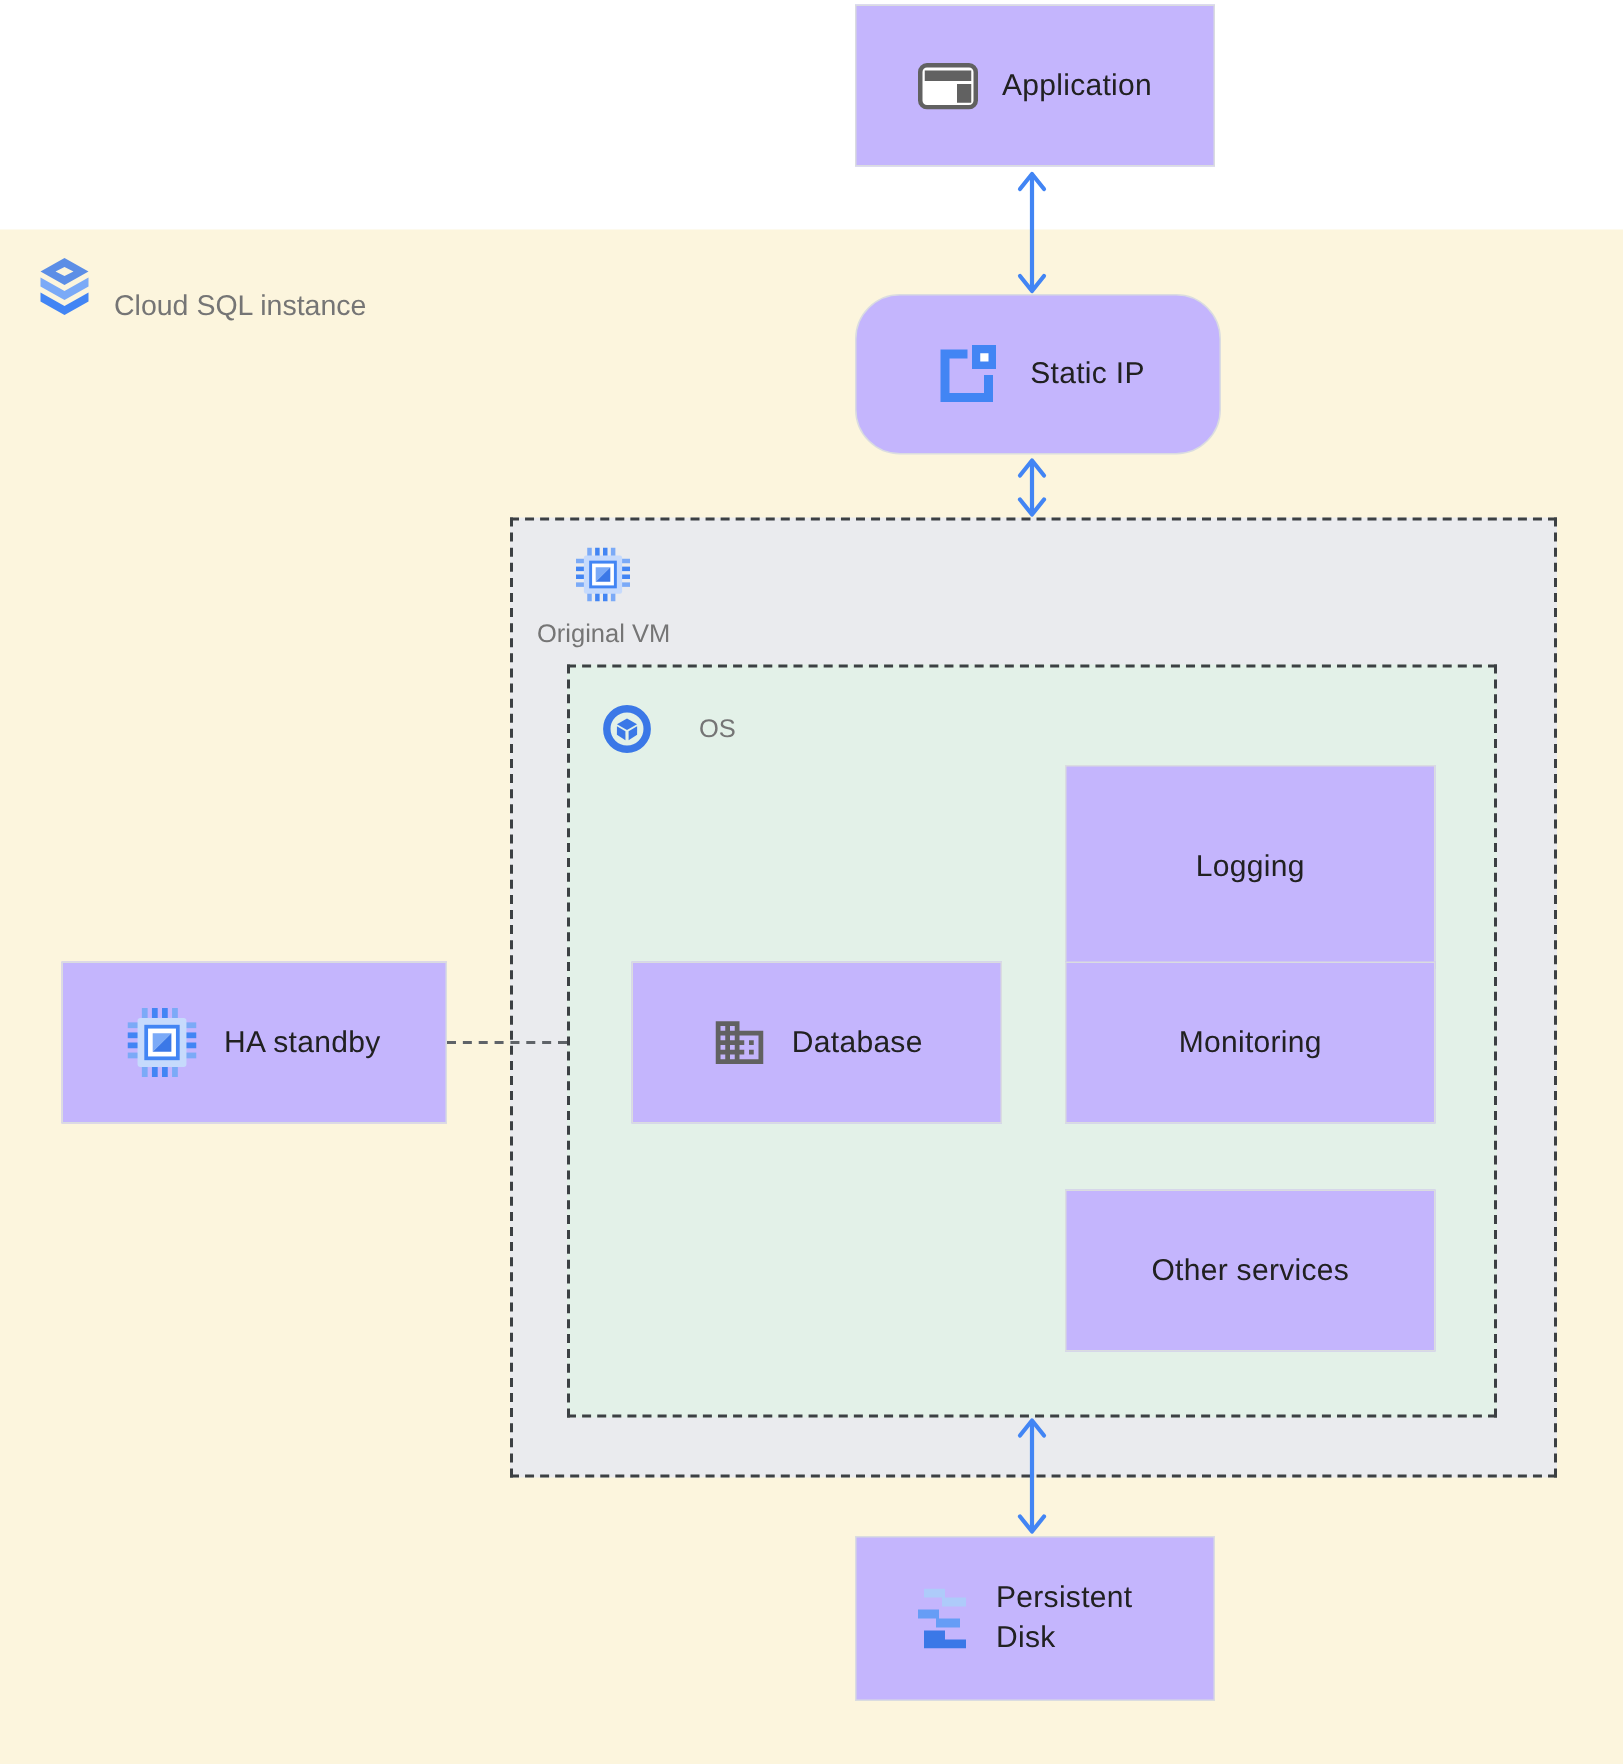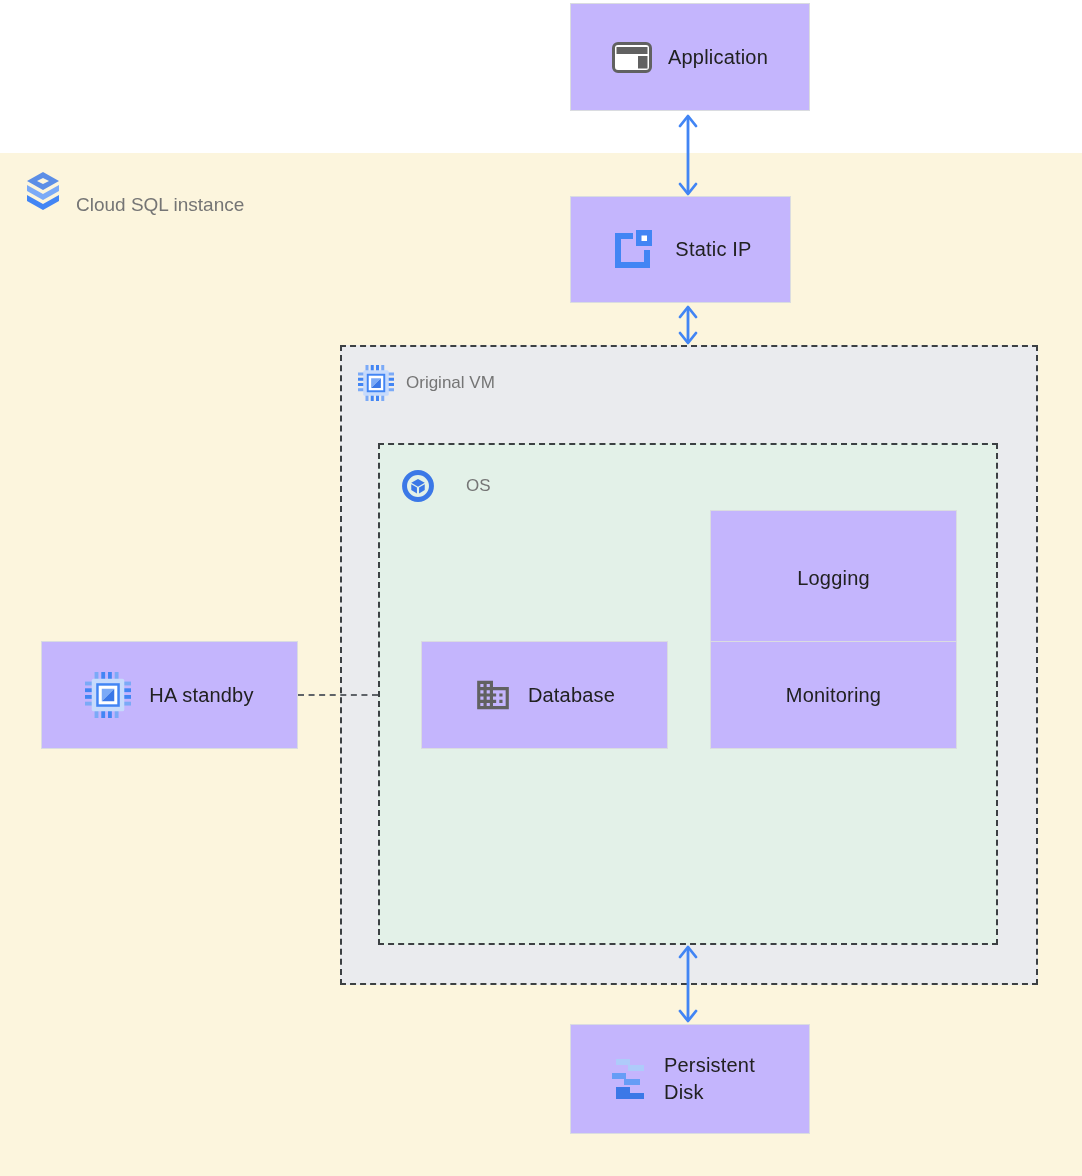--- a/index.html
+++ b/index.html
@@ -52,21 +52,21 @@
   <div class="arrow" style="left:674px;top:113px;">
     <svg width="28" height="84" viewBox="0 0 28 84">
       <g stroke="#4285f4" stroke-width="2.8" fill="none" stroke-linecap="round" stroke-linejoin="round">
         <line x1="14" y1="4" x2="14" y2="80"></line>
         <path d="M6 13 L14 3 L22 13"></path>
         <path d="M6 71 L14 81 L22 71"></path>
       </g>
     </svg>
   </div>
 
-  <div class="node" style="left:570px;top:196px;width:221px;height:107px;">
+  <div class="node" style="left:570px;top:196px;width:244px;height:107px;border-radius:30px;">
     <span class="icon" style="margin-right:20px;">
       <svg width="46" height="46" viewBox="0 0 46 46">
         <path d="M24 9 H9 V38 H38 V23" fill="none" stroke="#4285f4" stroke-width="6"></path>
         <rect x="27" y="3" width="16" height="16" fill="#4285f4"></rect>
         <rect x="32.5" y="8.5" width="5.5" height="5.5" fill="#ffffff"></rect>
       </svg>
     </span>
     <span class="lbl">Static IP</span>
   </div>
 
@@ -74,21 +74,21 @@
     <svg width="28" height="42" viewBox="0 0 28 42">
       <g stroke="#4285f4" stroke-width="2.8" fill="none" stroke-linecap="round" stroke-linejoin="round">
         <line x1="14" y1="4" x2="14" y2="38"></line>
         <path d="M6 13 L14 3 L22 13"></path>
         <path d="M6 29 L14 39 L22 29"></path>
       </g>
     </svg>
   </div>
 
   <div class="zone vm"></div>
-  <div class="zone-label" style="left:358px;top:365px;">
+  <div class="zone-label" style="left:358px;top:365px;flex-direction:column;">
     <span class="icon">
       <svg width="36" height="36" viewBox="0 0 48 48">
         <g fill="#7baaf7">
             <rect x="10" y="0" width="4" height="8"></rect>
             <rect x="31" y="0" width="4" height="8"></rect>
             <rect x="10" y="40" width="4" height="8"></rect>
             <rect x="31" y="40" width="4" height="8"></rect>
             <rect x="0" y="10" width="8" height="4"></rect>
             <rect x="0" y="31" width="8" height="4"></rect>
             <rect x="40" y="10" width="8" height="4"></rect>
@@ -136,20 +136,23 @@
         <path fill="#616161" d="M12 7V3H2v18h20V7H12zM6 19H4v-2h2v2zm0-4H4v-2h2v2zm0-4H4V9h2v2zm0-4H4V5h2v2zm4 12H8v-2h2v2zm0-4H8v-2h2v2zm0-4H8V9h2v2zm0-4H8V5h2v2zm10 12h-8v-2h2v-2h-2v-2h2v-2h-2V9h8v10zm-2-8h-2v2h2v-2zm0 4h-2v2h2v-2z"></path>
       </svg>
     </span>
     <span class="lbl">Database</span>
   </div>
 
   <div class="node" style="left:710px;top:641px;width:247px;height:108px;">
     <span class="lbl">Monitoring</span>
   </div>
 
+  <div class="node" style="left:710px;top:793px;width:247px;height:108px;">
+    <span class="lbl">Other services</span>
+  </div>
 
   <div class="node" style="left:41px;top:641px;width:257px;height:108px;">
     <span class="icon" style="margin-right:18px;">
       <svg width="46" height="46" viewBox="0 0 48 48">
         <g fill="#7baaf7">
             <rect x="10" y="0" width="4" height="8"></rect>
             <rect x="31" y="0" width="4" height="8"></rect>
             <rect x="10" y="40" width="4" height="8"></rect>
             <rect x="31" y="40" width="4" height="8"></rect>
             <rect x="0" y="10" width="8" height="4"></rect>

